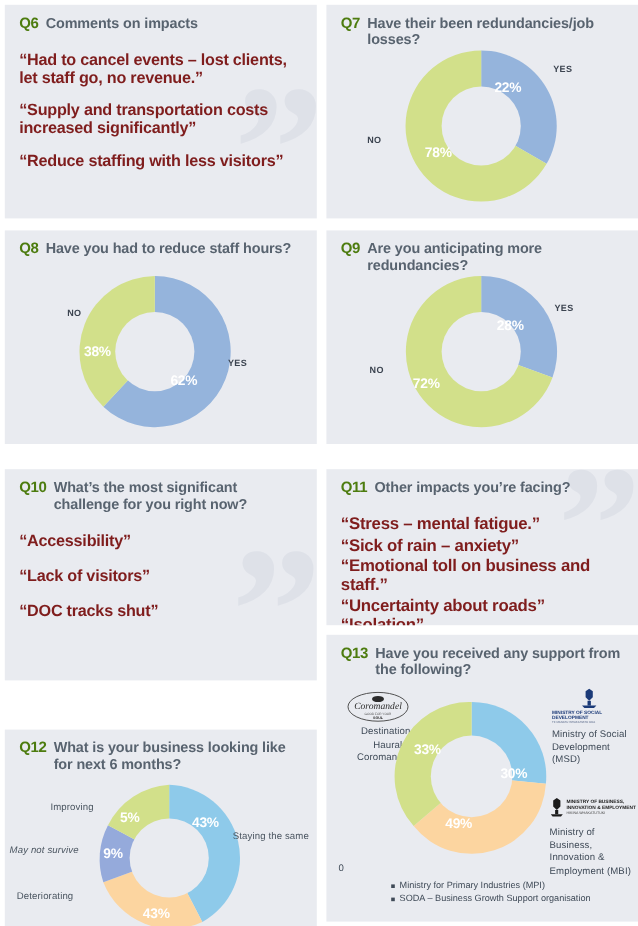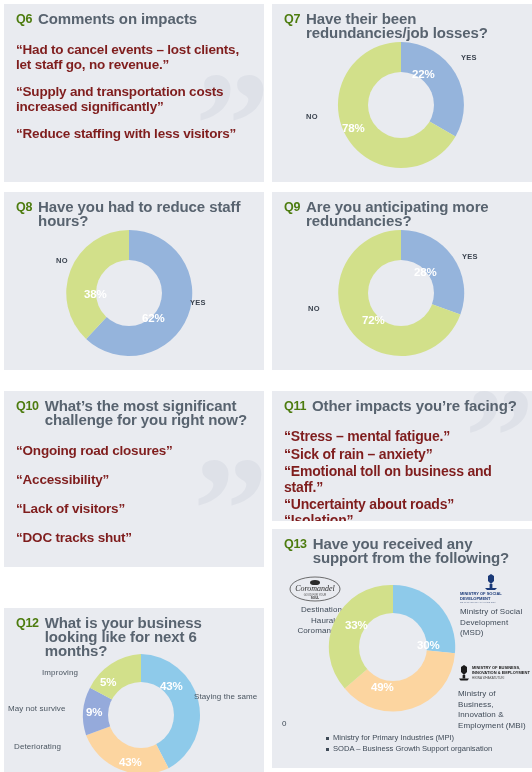--- a/index.html
+++ b/index.html
@@ -26,21 +26,21 @@
     color:#4d7c0f;
     font-weight:bold;
     font-size:12.5px;
     letter-spacing:-0.3px;
     line-height:14px;
     flex:0 0 auto;
     margin-right:6px;
   }
   .qtext{
     color:#58636f;
-    font-size:15px;
+    font-size:12px;
     font-weight:bold;
     line-height:14px;
     letter-spacing:-0.1px;
   }
   
   .wm{
     position:absolute;
     color:#dee1e8;
     font-family:"Liberation Serif", serif;
     font-weight:bold;
@@ -143,76 +143,75 @@
   <div class="donut-wrap" style="left:62px;top:34px;width:134px;height:134px;">
     <div class="donut">
       <svg width="134" height="134" viewBox="0 0 134 134">
 
         <path d="M67,67 L67,4 A63,63 0 0,1 121.5,98.5 Z" fill="#95b4dc"></path>
         <path d="M67,67 L121.5,98.5 A63,63 0 1,1 67,4 Z" fill="#d2e08a"></path>
         <circle cx="67" cy="67" r="33" fill="#e9ebf0"></circle>
       </svg>
     </div>
     <div class="seg-label" style="left:78px;top:30px;">22%</div>
-    <div class="seg-label" style="left:8px;top:84px;">78%</div>
+    <div class="seg-label" style="left:20px;top:84px;">78%</div>
     <div class="cat-label" style="left:127px;top:15px;">YES</div>
     <div class="cat-label" style="left:-28px;top:74px;">NO</div>
   </div>
 </div>
 
 <div class="panel" style="left:4px;top:192px;width:260px;height:178px;">
   <div class="qhead">
     <span class="qnum">Q8</span>
     <span class="qtext">Have you had to reduce staff hours?</span>
   </div>
   <div class="donut-wrap" style="left:58px;top:34px;width:134px;height:134px;">
     <div class="donut">
       <svg width="134" height="134" viewBox="0 0 134 134">
 
         <path d="M67,67 L67,4 A63,63 0 1,1 24.1,112.9 Z" fill="#95b4dc"></path>
         <path d="M67,67 L24.1,112.9 A63,63 0 0,1 67,4 Z" fill="#d2e08a"></path>
         <circle cx="67" cy="67" r="33" fill="#e9ebf0"></circle>
       </svg>
     </div>
     <div class="seg-label" style="left:80px;top:86px;">62%</div>
-    <div class="seg-label" style="left:22px;top:62px;text-align:right;">38%</div>
+    <div class="seg-label" style="left:8px;top:62px;text-align:right;">38%</div>
     <div class="cat-label" style="left:128px;top:72px;">YES</div>
     <div class="cat-label" style="left:-6px;top:30px;">NO</div>
   </div>
 </div>
 
 <div class="panel" style="left:272px;top:192px;width:260px;height:178px;">
   <div class="qhead">
     <span class="qnum">Q9</span>
     <span class="qtext">Are you anticipating more redundancies?</span>
   </div>
   <div class="donut-wrap" style="left:62px;top:34px;width:134px;height:134px;">
     <div class="donut">
       <svg width="134" height="134" viewBox="0 0 134 134">
 
         <path d="M67,67 L67,4 A63,63 0 0,1 126.4,88.6 Z" fill="#95b4dc"></path>
         <path d="M67,67 L126.4,88.6 A63,63 0 1,1 67,4 Z" fill="#d2e08a"></path>
         <circle cx="67" cy="67" r="33" fill="#e9ebf0"></circle>
       </svg>
     </div>
     <div class="seg-label" style="left:80px;top:40px;">28%</div>
-    <div class="seg-label" style="left:28px;top:88px;">72%</div>
+    <div class="seg-label" style="left:10px;top:88px;">72%</div>
     <div class="cat-label" style="left:128px;top:26px;">YES</div>
     <div class="cat-label" style="left:-26px;top:78px;">NO</div>
   </div>
 </div>
 
 <div class="panel" style="left:4px;top:391px;width:260px;height:176px;">
   <div class="wm" style="right:-4px;top:62px;font-size:150px;">”</div>
   <div class="qhead">
     <span class="qnum">Q10</span>
     <span class="qtext">What’s the most significant challenge for you right now?</span>
   </div>
   <div class="quotes" style="top:52px;">
-    <div class="quote q10">“Ongoing road closures”</div>
     <div class="quote q10">“Accessibility”</div>
     <div class="quote q10">“Lack of visitors”</div>
     <div class="quote q10">“DOC tracks shut”</div>
   </div>
 </div>
 
 <div class="panel" style="left:272px;top:391px;width:260px;height:130px;">
   <div class="wm" style="right:-2px;top:-6px;font-size:138px;">”</div>
   <div class="qhead">
     <span class="qnum">Q11</span>
@@ -312,16 +311,16 @@
       <path d="M65,65 L10.1,85.2 A61,61 0 0,1 14.0,37.7 Z" fill="#95aadb"></path>
       <path d="M65,65 L14.0,37.7 A61,61 0 0,1 65,4 Z" fill="#d2e08a"></path>
       <circle cx="65" cy="65" r="33" fill="#e9ebf0"></circle>
     </svg>
     <div class="seg-label" style="left:84px;top:30px;">43%</div>
     <div class="seg-label" style="left:43px;top:106px;">43%</div>
     <div class="seg-label" style="left:10px;top:56px;">9%</div>
     <div class="seg-label" style="left:24px;top:26px;">5%</div>
     <div class="cat-label soft" style="left:118px;top:42px;">Staying the same</div>
     <div class="cat-label soft" style="left:-62px;top:92px;">Deteriorating</div>
-    <div class="cat-label soft" style="left:-68px;top:54px;">May not survive</div>
+    <div class="cat-label soft" style="left:-68px;top:54px;font-style:italic;">May not survive</div>
     <div class="cat-label soft" style="left:-34px;top:18px;">Improving</div>
   </div>
 </div>
 
 </body></html>

